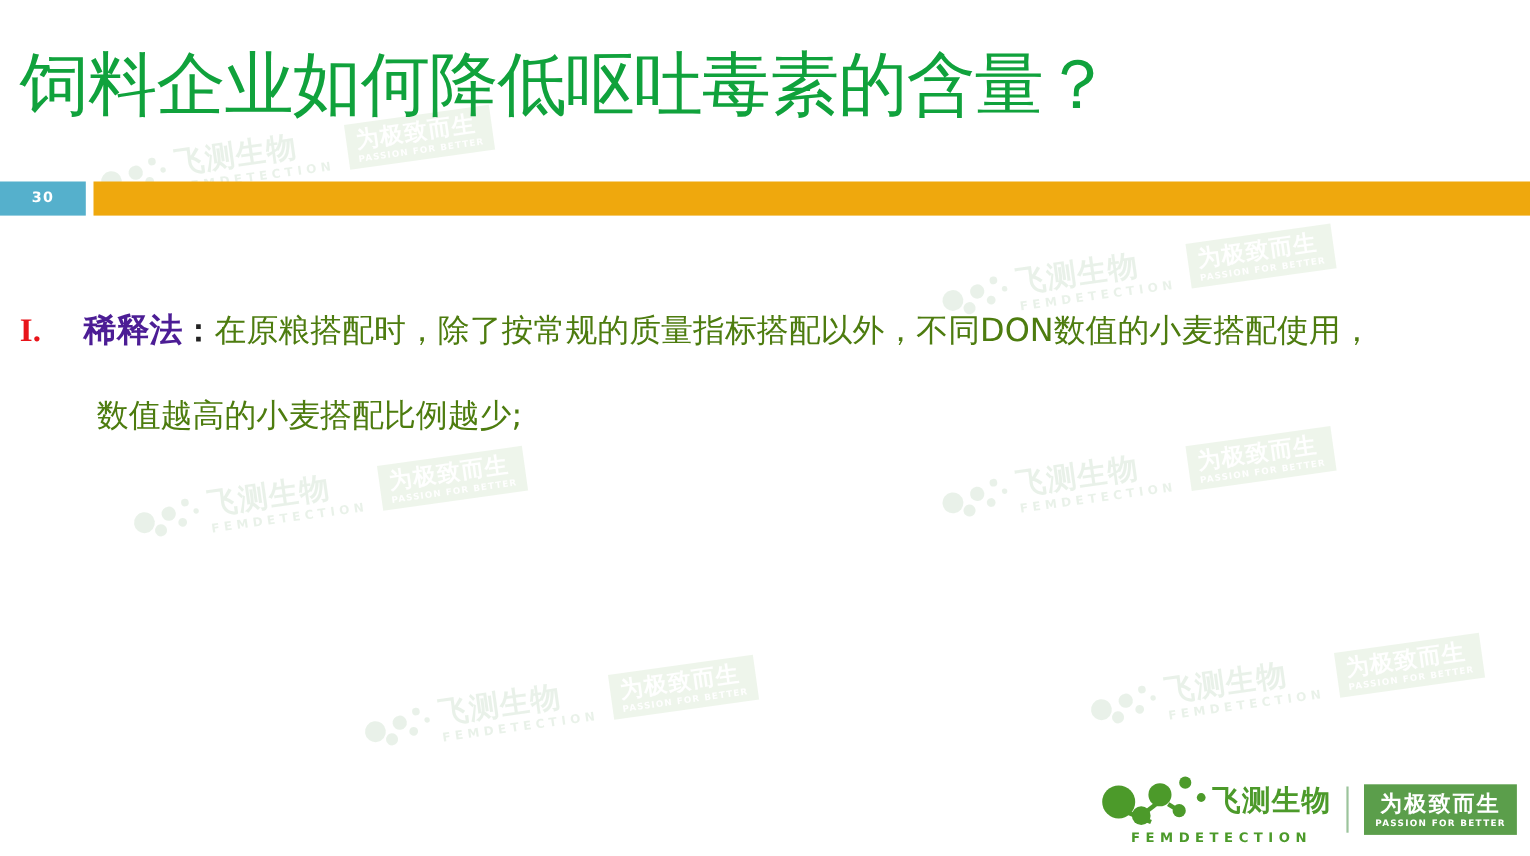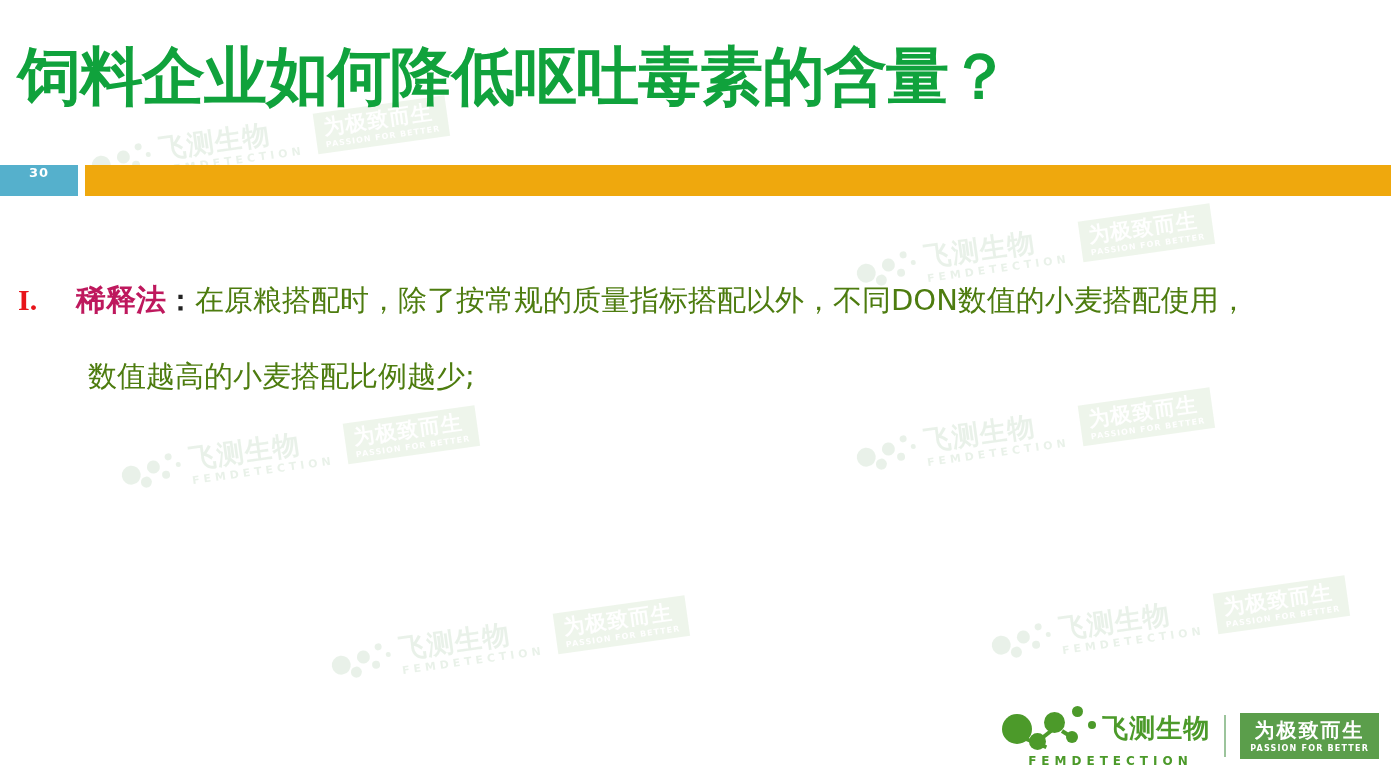--- a/index.html
+++ b/index.html
@@ -92,37 +92,38 @@
     margin-top: 3px;
   }
 
   
   .title {
     position: absolute;
     left: 18px;
     top: 44px;
     z-index: 3;
     font-size: 63px;
-    font-weight: 700;
+    font-weight: 400;
     color: #10a23c;
     letter-spacing: -1px;
     line-height: 1.05;
     white-space: nowrap;
   }
 
   
   .page-badge {
     position: absolute;
     left: 0;
     top: 165px;
     width: 78px;
     height: 31px;
     background: #55b0cc;
     z-index: 3;
     display: flex;
+    align-items: center;
     justify-content: center;
   }
   .page-badge span {
     color: #ffffff;
     font-size: 13px;
     font-weight: 700;
     letter-spacing: 1px;
   }
   .accent-bar {
     position: absolute;
@@ -160,21 +161,21 @@
     min-width: 58px;
     font-family: "Liberation Serif", "DejaVu Serif", serif;
     font-size: 30px;
     font-weight: 700;
     color: #e8141a;
   }
   .label {
     font-weight: 700;
     font-size: 30px;
   }
-  .label.red    { color: #be185d; }
+  .label.red    { color: #4c1d95; }
   .label.orange { color: #f04a1e; }
   .colon {
     font-weight: 700;
     font-size: 29px;
     color: #222222;
   }
   .rest { color: #4d7c0f; }
 
   
   .logo {

